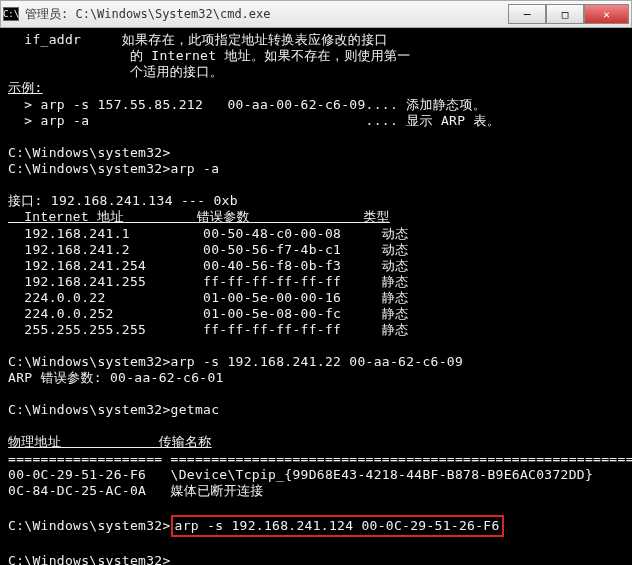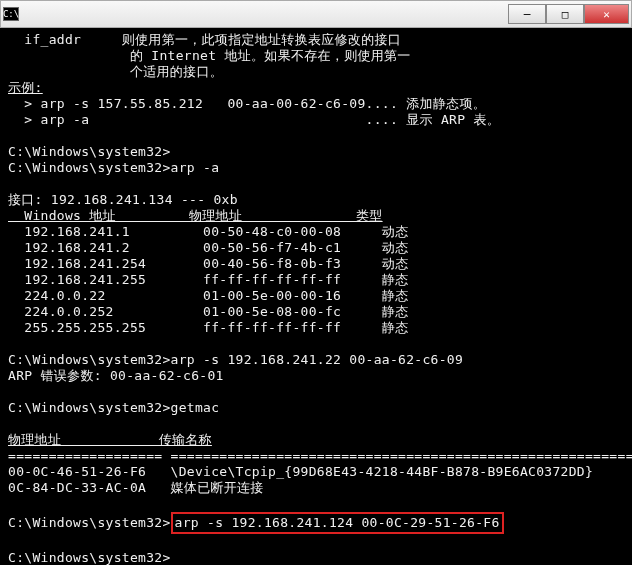--- a/index.html
+++ b/index.html
@@ -62,65 +62,67 @@
       color: #f0f0f0;
       font-family: "SimSun", "Consolas", monospace;
       font-size: 13px;
       line-height: 16px;
       padding: 4px 8px;
       white-space: pre;
       letter-spacing: 0.3px;
     }
     .underline {
       text-decoration: underline;
+      font-family: Liberation Mono, monospace;
     }
     .hl-box {
       border: 2px solid #d22;
       display: inline-block;
       padding: 1px 2px;
     }
   </style>
 </head>
 <body>
 
 <div class="title-bar">
   <span class="title-icon">C:\</span>
+  <span class="title-text">管理员: C:\Windows\System32\cmd.exe</span>
   <div class="window-controls">
     <div class="win-btn">─</div>
     <div class="win-btn">□</div>
     <div class="win-btn close">✕</div>
   </div>
 </div>
 
-<div class="terminal"><span>  if_addr     则使用第一，此项指定地址转换表应修改的接口</span>
+<div class="terminal"><span>  if_addr     如果存在，此项指定地址转换表应修改的接口</span>
 <span>               的 Internet 地址。如果不存在，则使用第一</span>
 <span>               个适用的接口。</span>
 <span class="underline">示例:</span>
 <span>  &gt; arp -s 157.55.85.212   00-aa-00-62-c6-09.... 添加静态项。</span>
 <span>  &gt; arp -a                                  .... 显示 ARP 表。</span>
 <span></span>
 <span>C:\Windows\system32&gt;</span>
 <span>C:\Windows\system32&gt;arp -a</span>
 <span></span>
 <span>接口: 192.168.241.134 --- 0xb</span>
-<span class="underline">  Windows 地址         物理地址              类型</span>
+<span class="underline">  Internet 地址         错误参数              类型</span>
 <span>  192.168.241.1         00-50-48-c0-00-08     动态</span>
 <span>  192.168.241.2         00-50-56-f7-4b-c1     动态</span>
 <span>  192.168.241.254       00-40-56-f8-0b-f3     动态</span>
 <span>  192.168.241.255       ff-ff-ff-ff-ff-ff     静态</span>
 <span>  224.0.0.22            01-00-5e-00-00-16     静态</span>
 <span>  224.0.0.252           01-00-5e-08-00-fc     静态</span>
 <span>  255.255.255.255       ff-ff-ff-ff-ff-ff     静态</span>
 <span></span>
 <span>C:\Windows\system32&gt;arp -s 192.168.241.22 00-aa-62-c6-09</span>
 <span>ARP 错误参数: 00-aa-62-c6-01</span>
 <span></span>
 <span>C:\Windows\system32&gt;getmac</span>
 <span></span>
 <span class="underline">物理地址            传输名称</span>
 <span>=================== ==========================================================</span>
-<span>00-0C-46-51-26-F6   \Device\Tcpip_{99D68E43-4218-44BF-B878-B9E6AC0372DD}</span>
-<span>0C-84-DC-33-AC-0A   媒体已断开连接</span>
+<span>00-0C-29-51-26-F6   \Device\Tcpip_{99D68E43-4218-44BF-B878-B9E6AC0372DD}</span>
+<span>0C-84-DC-25-AC-0A   媒体已断开连接</span>
 <span></span>
 <span>C:\Windows\system32&gt;</span><span class="hl-box">arp -s 192.168.241.124 00-0C-29-51-26-F6</span>
 <span></span>
 <span>C:\Windows\system32&gt;</span>
 </div>
 
 </body></html>

